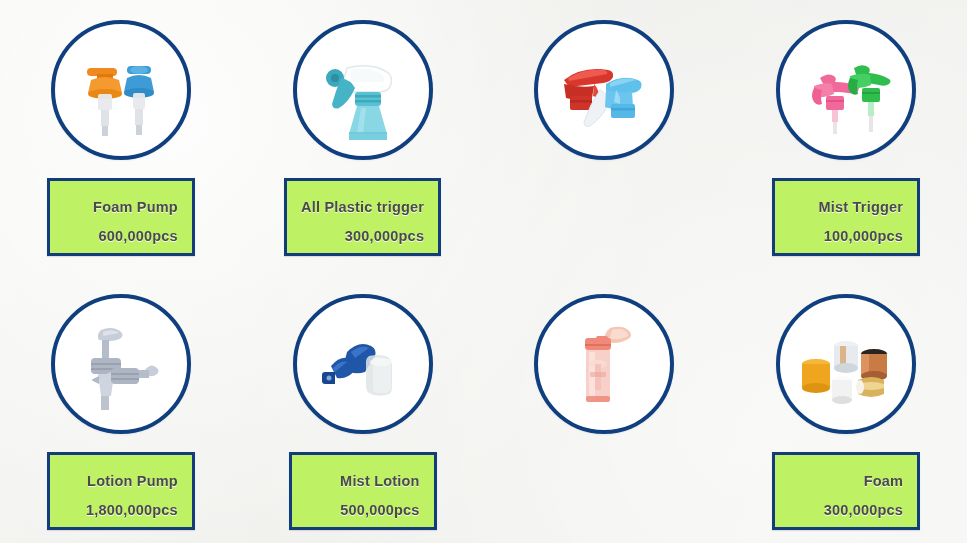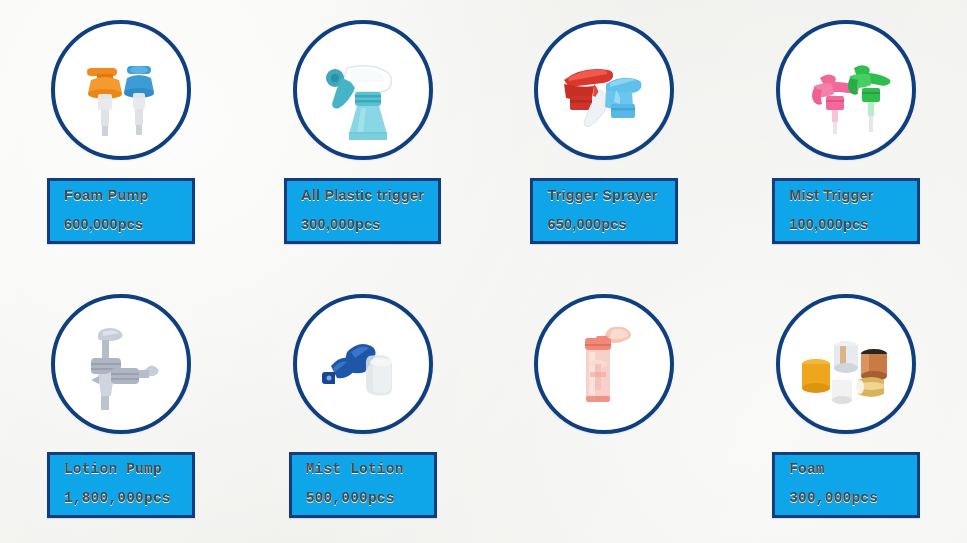--- a/index.html
+++ b/index.html
@@ -36,21 +36,21 @@
   }
 
   .cell {
     position: relative;
     display: flex;
     flex-direction: column;
     align-items: center;
     justify-content: flex-start;
     padding-top: 20px;
   }
-  #grid > .cell:nth-child(n+5) { padding-top: 22px; font-family: Liberation Mono, monospace; }
+  #grid > .cell:nth-child(n+5) { padding-top: 22px; }
 
   
   .circle {
     width: 140px;
     height: 140px;
     border-radius: 50%;
     border: 4px solid #103f80;
     background: #ffffff;
     position: relative;
     display: flex;
@@ -59,23 +59,23 @@
     box-shadow: 0 1px 2px rgba(0,0,0,0.06);
     overflow: hidden;
   }
   .circle svg { display: block; }
 
   
   .label {
     margin-top: 18px;
     min-width: 148px;
     border: 3px solid #123c7c;
-    background: #0ea5e9;
-    padding: 6px 14px 8px;
-    text-align: left;
+    background: #bef264;
+    padding: 18px 14px 8px;
+    text-align: right;
     line-height: 1.18;
     box-shadow: 0 1px 1px rgba(0,0,0,0.10);
   }
   .label .ttl,
   .label .qty {
     display: block;
     font-size: 14.5px;
     font-weight: bold;
     color: #4a4a4a;
     letter-spacing: 0.2px;
@@ -168,24 +168,20 @@
 
           <path d="M58 50 q16 -10 32 -4 q5 2 3 8 q-3 5 -11 5 l-24 2 z" fill="#5fc0ec"></path>
           <path d="M62 49 q14 -7 26 -3 l-26 7 z" fill="#8ad3f3"></path>
           <path d="M58 56 q14 4 26 1 l1 16 q-14 5 -28 0 z" fill="#6bc5ee"></path>
           <rect x="63" y="70" width="24" height="14" rx="2" fill="#56b8e6"></rect>
           <rect x="63" y="74" width="24" height="2.5" fill="#3fa6d8"></rect>
           <path d="M68 56 q5 6 4 14 l-6 -2 z" fill="#a5dff7" opacity="0.8"></path>
         </svg>
       </span>
     </div>
-    <div class="label">
-      <span class="ttl">Trigger Sprayer</span>
-      <span class="qty">650,000pcs</span>
-    </div>
   </div>
 
   <div class="cell">
     <div class="circle">
       <span>
         <svg width="112" height="112" viewBox="0 0 112 112">
 
           <path d="M30 44 q8 -6 14 -2 q3 2 1 6 q12 0 22 4 q3 2 1 5 q-3 3 -10 2 q-12 -2 -20 0 z" fill="#f0699a"></path>
           <path d="M24 52 q10 -4 18 -2 l2 10 q-10 5 -20 2 z" fill="#f47fa9"></path>
           <path d="M24 54 q-4 8 0 14 q3 4 8 2 q-2 -8 0 -14 z" fill="#ef6094"></path>

